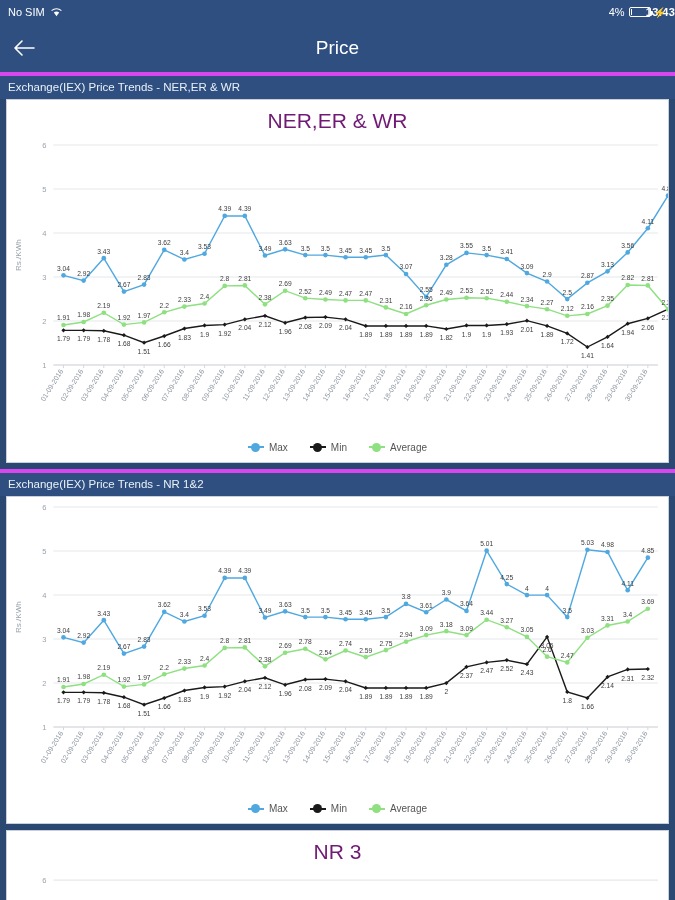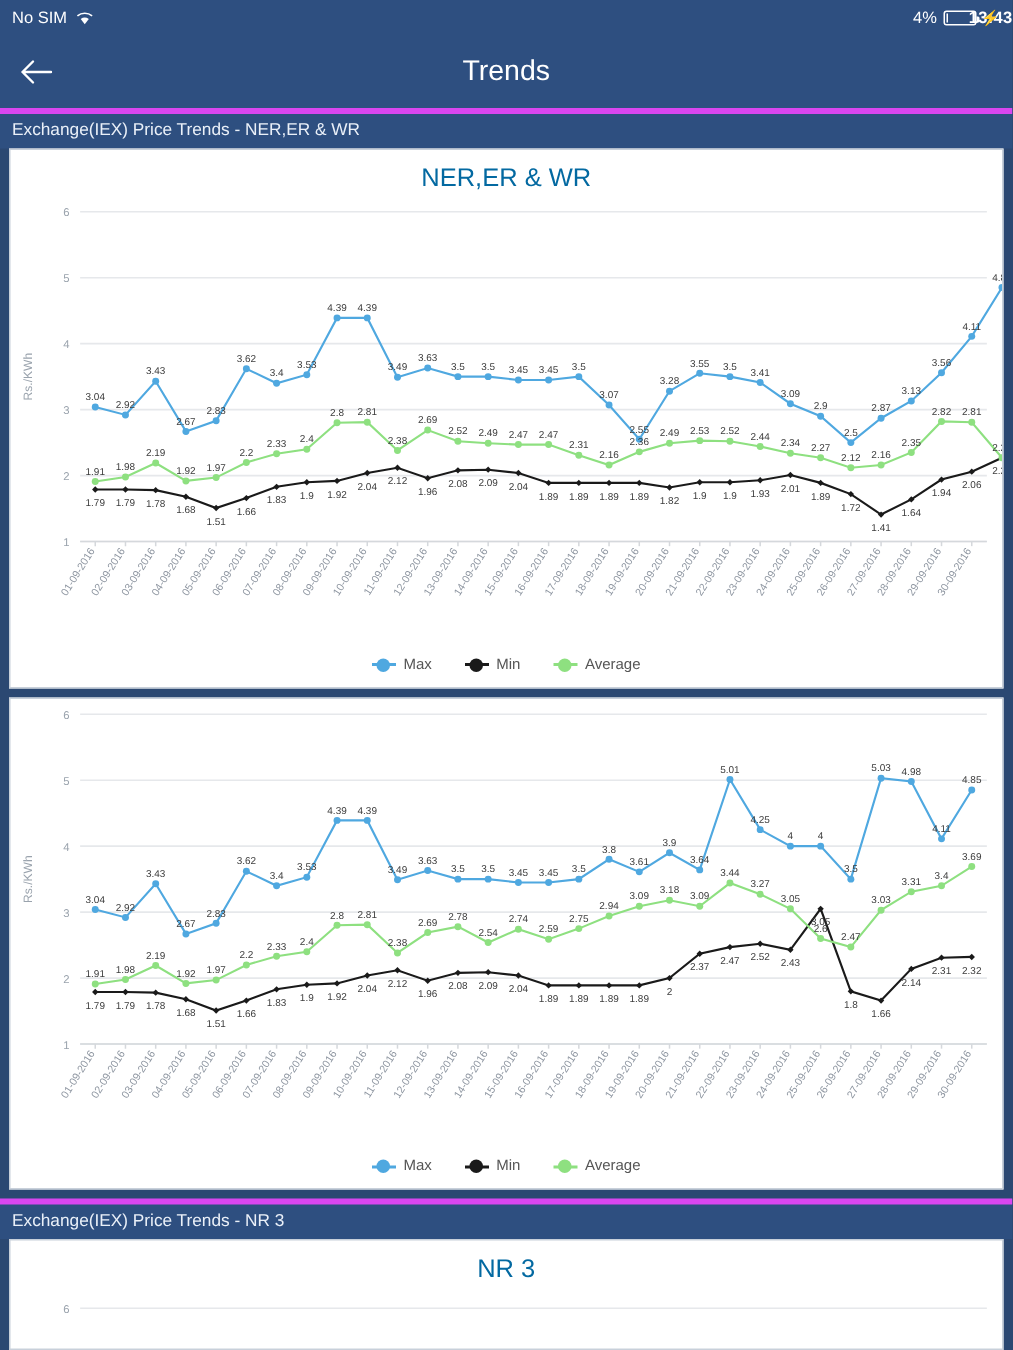--- a/index.html
+++ b/index.html
@@ -66,22 +66,22 @@
     border-top: 4px solid #d946ef;
   }
   .card {
     background: #ffffff;
     margin: 0 6px 6px 6px;
     border: 1px solid #c8d0da;
     position: relative;
   }
   .chart-title {
     text-align: center;
-    font-size: 17px;
-    color: #0369a1;
+    font-size: 21px;
+    color: #701a75;
     padding: 9px 0 2px 0;
   }
   .plot-wrap { position: relative; width: 100%; }
   svg { display: block; width: 100%; }
 
   .legend {
     display: flex; justify-content: center; align-items: center;
     gap: 22px; padding: 4px 0 9px 0;
   }
   .legend-item { display: flex; align-items: center; gap: 5px; font-size: 10px; color: #555; }
@@ -117,21 +117,21 @@
 </div>
 
 <div class="navbar">
   <div class="back-btn">
     <span>
       <svg width="22" height="18" viewBox="0 0 22 18">
         <path d="M9 2 L2 9 L9 16 M2 9 H21" stroke="#ffffff" stroke-width="1.6" fill="none" stroke-linecap="round" stroke-linejoin="round"></path>
       </svg>
     </span>
   </div>
-  <div class="nav-title">Trends</div>
+  <div class="nav-title">Price</div>
 </div>
 
 <div class="section">
   <div class="section-header">Exchange(IEX) Price Trends - NER,ER &amp; WR</div>
   <div class="card">
     <div class="chart-title">NER,ER &amp; WR</div>
     <div class="plot-wrap">
       <svg id="svg1" viewBox="0 0 655 300" preserveAspectRatio="none">
           <text x="14" y="119" class="ylabel-rot" transform="rotate(-90 14 119)" text-anchor="middle">Rs./KWh</text>
           <line x1="46" y1="228" x2="645" y2="228" stroke="#e6e8eb" stroke-width="1"></line>
@@ -415,20 +415,21 @@
         <span class="lg-line" style="background:#8ee080">
             <span class="lg-marker" style="background:#8ee080"></span>
           </span>
         <span>Average</span>
       </div>
     </div>
   </div>
 </div>
 
 <div class="section">
+  <div class="section-header">Exchange(IEX) Price Trends - NR 1&amp;2</div>
   <div class="card">
     <div class="plot-wrap">
       <svg id="svg2" viewBox="0 0 655 300" preserveAspectRatio="none">
           <text x="14" y="119" class="ylabel-rot" transform="rotate(-90 14 119)" text-anchor="middle">Rs./KWh</text>
           <line x1="46" y1="228" x2="645" y2="228" stroke="#e6e8eb" stroke-width="1"></line>
           <text x="39" y="231" class="tick-label" text-anchor="end">1</text>
           <line x1="46" y1="184.4" x2="645" y2="184.4" stroke="#e6e8eb" stroke-width="1"></line>
           <text x="39" y="187.4" class="tick-label" text-anchor="end">2</text>
           <line x1="46" y1="140.8" x2="645" y2="140.8" stroke="#e6e8eb" stroke-width="1"></line>
           <text x="39" y="143.8" class="tick-label" text-anchor="end">3</text>
@@ -701,21 +702,20 @@
         <span class="lg-line" style="background:#8ee080">
             <span class="lg-marker" style="background:#8ee080"></span>
           </span>
         <span>Average</span>
       </div>
     </div>
   </div>
 </div>
 
 <div class="section">
-  <div class="section-header">Exchange(IEX) Price Trends - NR 3</div>
   <div class="card">
     <div class="chart-title">NR 3</div>
     <div class="plot-wrap">
       <svg id="svg3" viewBox="0 0 655 40" preserveAspectRatio="none">
           <line x1="46" y1="14" x2="645" y2="14" stroke="#e6e8eb" stroke-width="1"></line>
           <text x="39" y="17" class="tick-label" text-anchor="end">6</text>
         </svg>
     </div>
   </div>
 </div>

